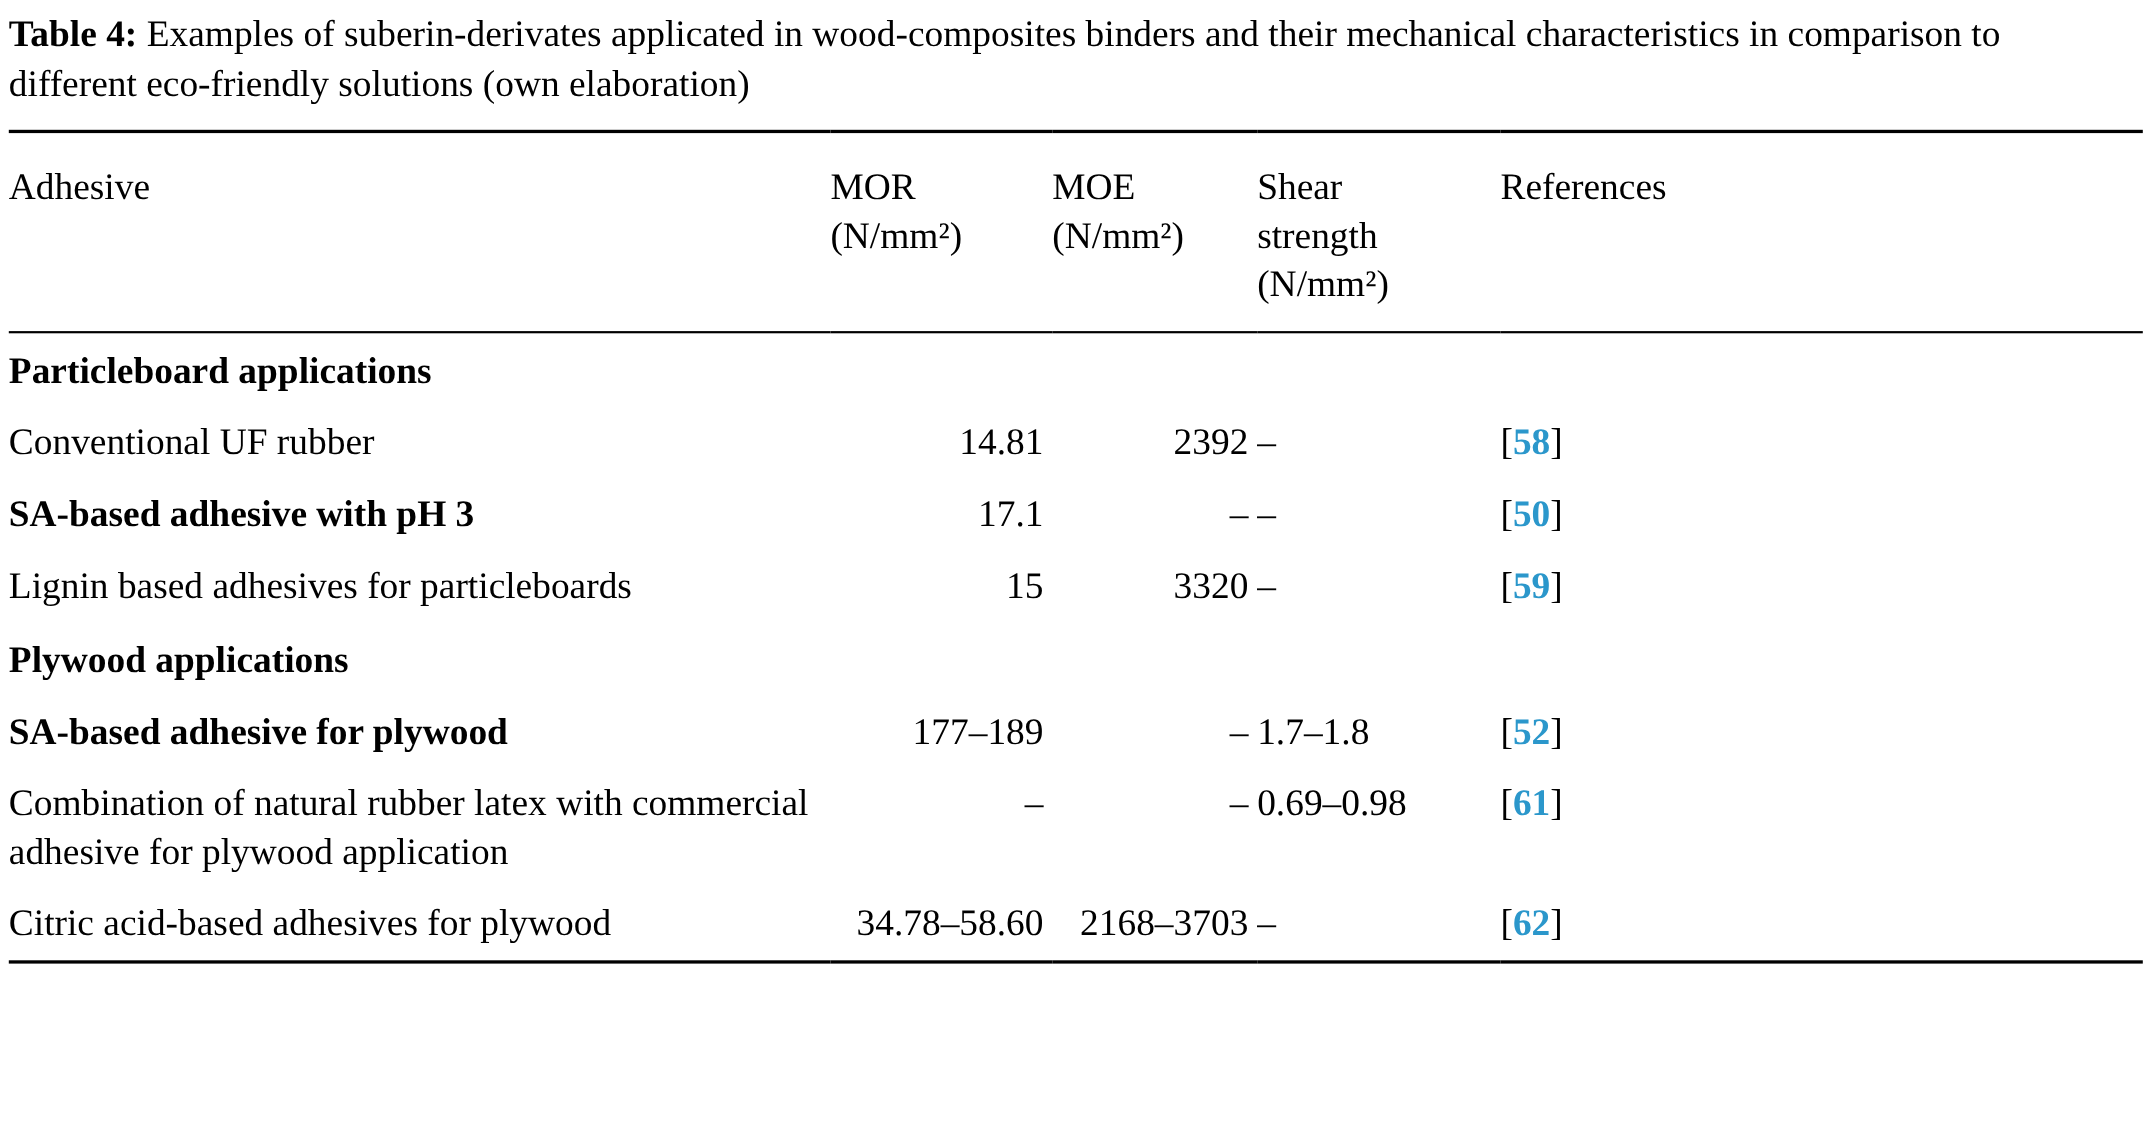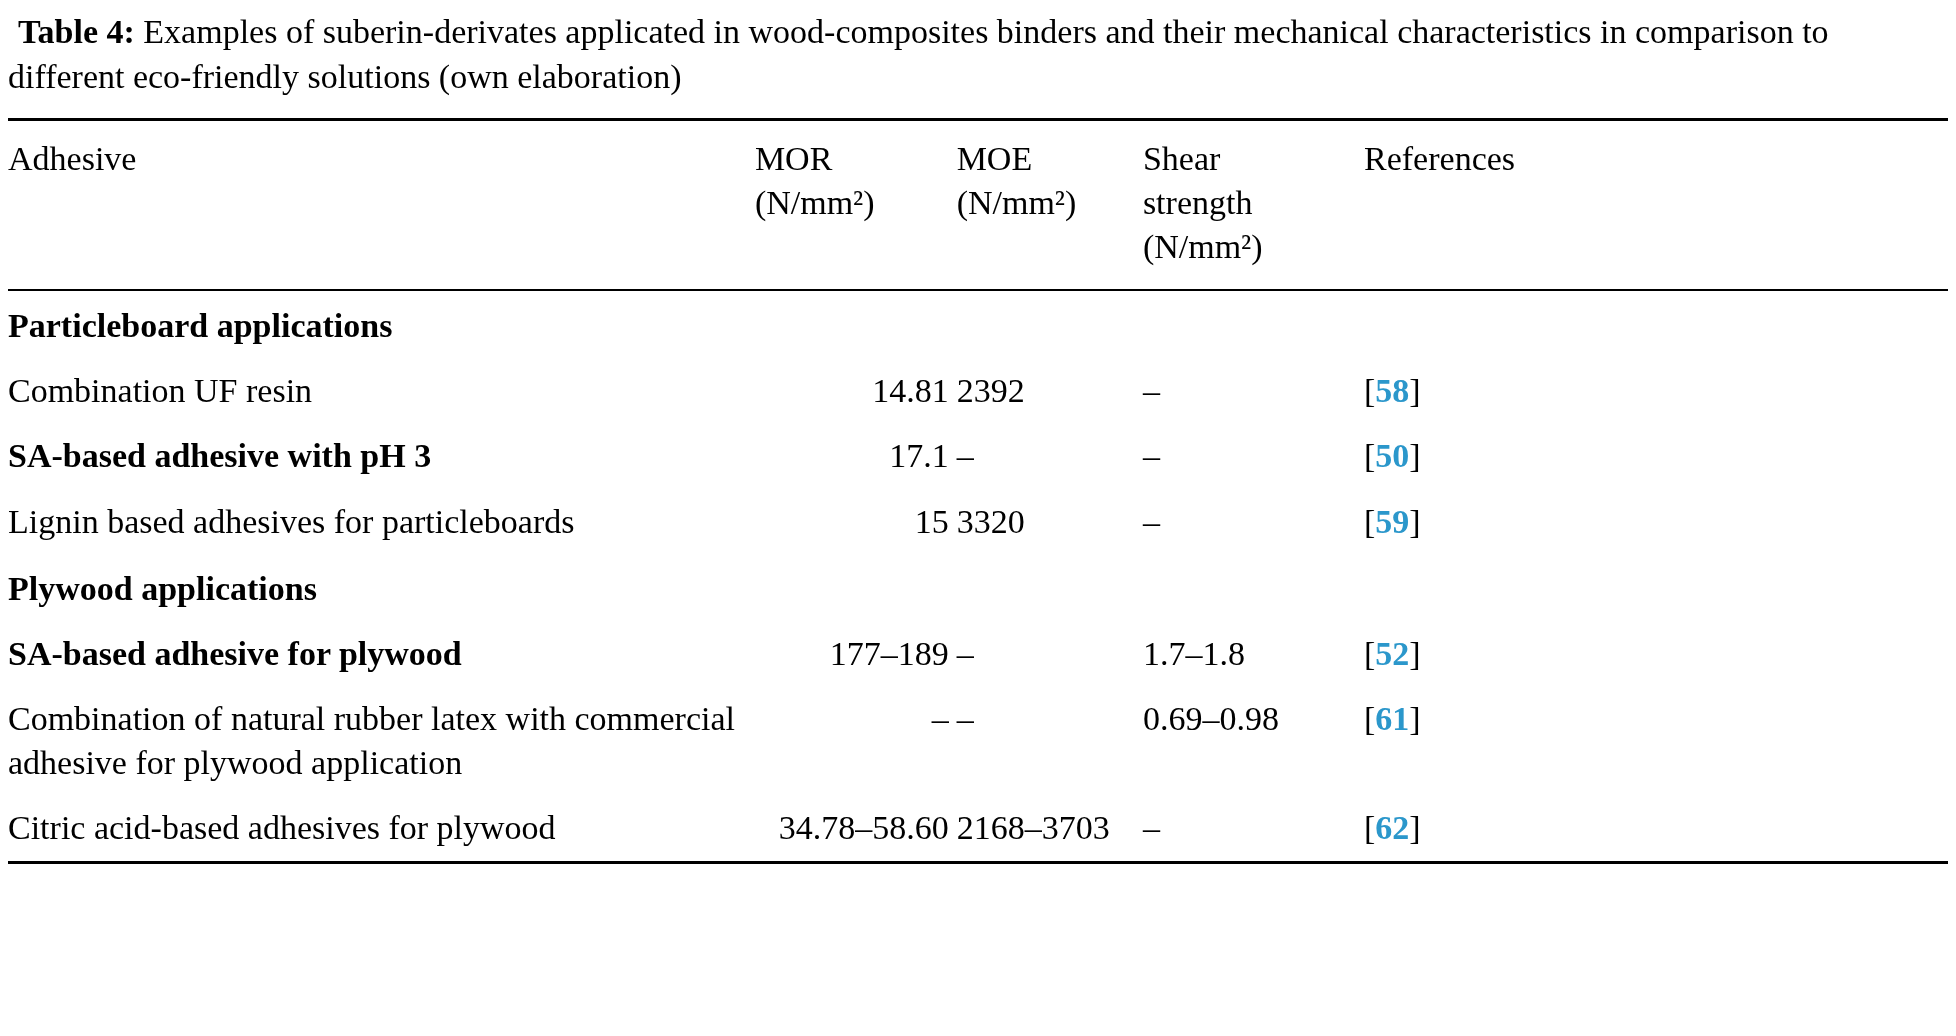--- a/index.html
+++ b/index.html
@@ -14,46 +14,46 @@
     min-height: 1036px;
     box-sizing: border-box;
     padding: 4px 8px 0 8px;
   }
   .caption {
     font-size: 34px;
     line-height: 1.32;
     margin: 6px 4px 18px 0;
     max-width: 1900px;
   }
-  .caption .cap-label { font-weight: bold; margin-left: 10px; }
+  .caption .cap-label { font-weight: bold; }
   table.data-table {
     width: 100%;
     border-collapse: collapse;
     border-top: 3px solid #000;
     border-bottom: 3px solid #000;
     font-size: 34px;
   }
   table.data-table thead th {
     text-align: left;
     font-weight: normal;
     vertical-align: top;
     white-space: pre-line;
-    padding: 16px 8px 20px 0;
+    padding: 28px 8px 20px 0;
     border-bottom: 2px solid #000;
     line-height: 1.3;
   }
   table.data-table td {
     vertical-align: top;
     padding: 11px 8px 11px 0;
     line-height: 1.28;
     margin-left: 19px;
   }
   th.c-adh, td.c-adh { width: 38.5%; padding-left: 22px; }
   th.c-mor, td.c-mor { width: 10.4%; text-align: right; }
-  th.c-moe, td.c-moe { width: 9.6%; }
+  th.c-moe, td.c-moe { width: 9.6%; text-align: right; }
   th.c-shear, td.c-shear { width: 11.4%; }
   th.c-ref, td.c-ref { width: auto; }
   .bold { font-weight: bold; }
   tr.section-row td { padding-top: 13px; padding-bottom: 10px; }
   a.ref-link {
     color: var(--accent, #2b97cb);
     text-decoration: none;
     cursor: pointer;
     font-weight: bold;
   }
@@ -79,21 +79,21 @@
         <th class="c-ref">References</th>
       </tr>
     </thead>
     <tbody>
 
       <tr class="section-row">
         <td class="c-adh bold" colspan="5">Particleboard applications</td>
       </tr>
 
       <tr>
-        <td class="c-adh">Combination UF resin</td>
+        <td class="c-adh">Conventional UF rubber</td>
         <td class="c-mor">14.81</td>
         <td class="c-moe">2392</td>
         <td class="c-shear">–</td>
         <td class="c-ref"><span>[</span><a class="ref-link">58</a><span>]</span></td>
       </tr>
 
       <tr>
         <td class="c-adh bold">SA-based adhesive with pH 3</td>
         <td class="c-mor">17.1</td>
         <td class="c-moe">–</td>

